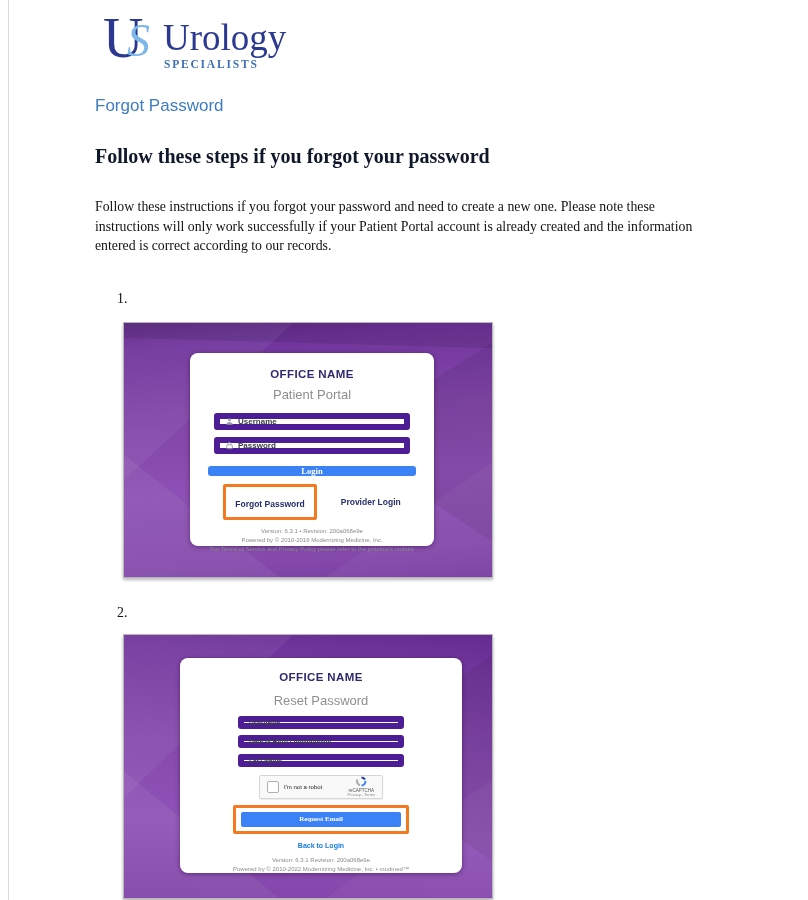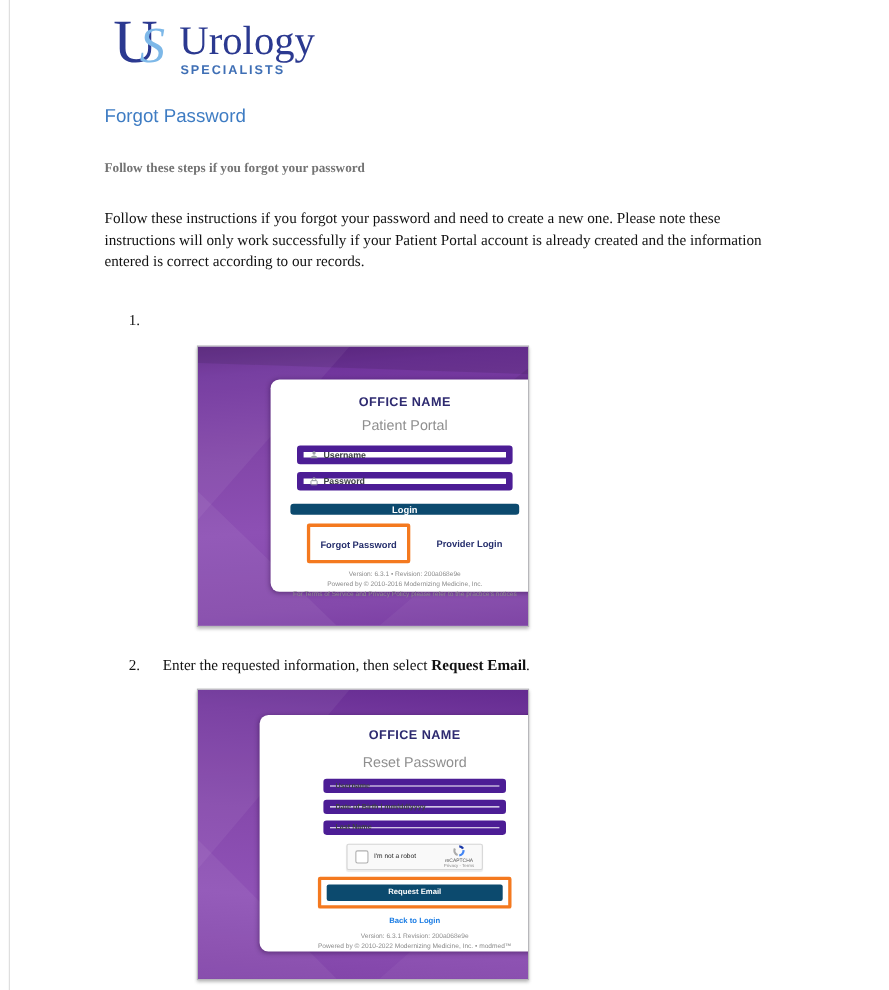--- a/index.html
+++ b/index.html
@@ -11,35 +11,35 @@
 
   .content { position:absolute; left:95px; top:14px; width:620px; }
 
   
   .logo { display:flex; align-items:flex-start; height:64px; margin-left:8px; }
   .monogram { position:relative; width:62px; height:64px; font-family:"Liberation Serif", serif; }
   .mono-u { position:absolute; left:0; top:-4px; font-size:56px; color:#2b3990; line-height:1; }
   .mono-s { position:absolute; left:24px; top:4px; font-size:46px; color:#7db8e8; line-height:1; font-style:italic; }
   .logo-text { display:flex; flex-direction:column; margin-top:8px; margin-left:-2px; }
   .logo-title { font-family:"Liberation Serif", serif; font-size:37px; line-height:0.88; color:#2b3990; }
-  .logo-sub { font-family:Liberation Sans, sans-serif; font-size:11.5px; font-weight:bold; letter-spacing:1.8px; color:#3f6fb5; margin-top:3px; margin-left:1px; }
+  .logo-sub { font-family:Liberation Serif, serif; font-size:11.5px; font-weight:bold; letter-spacing:1.8px; color:#3f6fb5; margin-top:3px; margin-left:1px; }
 
   .page-link { margin-top:18px; font-family:"Liberation Sans", sans-serif; font-size:17px; color:#3e7cc3; }
 
-  .doc-heading { margin-top:29px; font-size:12px; font-weight:bold; color:#737373;font-family:Liberation Serif, serif; }
+  .doc-heading { margin-top:29px; font-size:20px; font-weight:bold; color:#0f172a;font-family:Liberation Serif, serif; }
 
   .intro { margin-top:29px; font-size:13.8px; line-height:1.42; width:612px; }
 
   .step { display:flex; font-size:13.8px; margin-left:22px; }
   .step.first { margin-top:35px; }
   .step.second { margin-top:27px; }
   .step-num { width:15px; margin-right:16px; }
 
   
-  .shot { position:relative; margin-left:84px; width:302px; overflow:hidden;
+  .shot { position:relative; margin-left:28px; width:370px; overflow:hidden;
           border:1px solid #b7b7bb; box-shadow:0 2px 3px rgba(0,0,0,0.28);
           font-family:"Liberation Sans", sans-serif; }
   .shot1 { margin-top:15px; height:256px;
            background:linear-gradient(175deg,#5e2687 0%,#70349c 10%,#8347a9 38%,#8d50b4 62%,#8449ab 88%,#7a3da2 100%); }
   .shot2 { margin-top:13px; height:265px;
            background:linear-gradient(185deg,#642b90 0%,#74389e 14%,#8649ac 45%,#8f52b6 72%,#8144a8 100%); }
   .facet { position:absolute; left:0; top:0; width:100%; height:100%; pointer-events:none; }
   .fa { background:rgba(255,255,255,0.055); clip-path:polygon(0 0,46% 0,0 62%); }
   .fb { background:rgba(0,0,0,0.07); clip-path:polygon(100% 8%,100% 86%,58% 46%); }
   .fc { background:rgba(255,255,255,0.06); clip-path:polygon(0 100%,42% 100%,0 52%); }
@@ -66,22 +66,22 @@
   .card2 .field { width:166px; height:13px; margin-top:6px; }
   .card2 .field.f-first { margin-top:8px; }
   .field input { border:none; outline:none; background:transparent; width:100%;
                  font-family:"Liberation Sans", sans-serif; color:#333; }
   .card1 .field input { font-size:8px; font-weight:bold; }
   .card2 .field input { font-size:6.5px; font-weight:bold; }
   .field input::placeholder { color:#3c4043; opacity:1; }
   .field svg { flex:0 0 auto; }
 
   .btn { display:flex; align-items:center; justify-content:center; border:none;
-         background:#0c4a6e; color:#fff; font-weight:bold; cursor:pointer;
-         font-family:Liberation Sans, sans-serif; }
+         background:#3b82f6; color:#fff; font-weight:bold; cursor:pointer;
+         font-family:Liberation Serif, serif; }
   .login-btn { width:208px; height:17px; font-size:8.5px; border-radius:3px; margin-top:12px; }
   .request-btn { width:160px; height:15px; font-size:7px; border-radius:2px; }
 
   .links-row { display:flex; align-items:center; gap:24px; margin-top:8px; }
   .navy-link { font-size:8.5px; font-weight:bold; color:#262f6d; text-decoration:none; }
   .hl-box { border:3px solid #f4791f; border-radius:2px; padding:6px 9px; }
   .hl-box2 { border:3px solid #f4791f; border-radius:2px; padding:4px 5px; margin-top:6px; }
 
   .divider { width:208px; height:1px; background:#dddddd; margin-top:3px; }
   .card-footer { margin-top:4px; font-size:6px; color:#8b8b8b; text-align:center; line-height:1.55; }
@@ -167,21 +167,20 @@
       <div class="card-footer">
         <div>Version: 6.3.1 • Revision: 200a068e9e</div>
         <div>Powered by © 2010-2016 Modernizing Medicine, Inc.</div>
         <div>For Terms of Service and Privacy Policy please refer to the practice's notices</div>
       </div>
     </div>
   </div>
 
   <div class="step second">
     <span class="step-num">2.</span>
-    <span><span>Enter the requested information, then select </span><b>Request Email</b><span>.</span></span>
   </div>
 
   <div class="shot shot2">
     <div class="facet fa"></div>
     <div class="facet fb"></div>
     <div class="facet fc"></div>
     <div class="facet fe"></div>
 
     <div class="card card2">
       <div class="office-name">OFFICE NAME</div>

